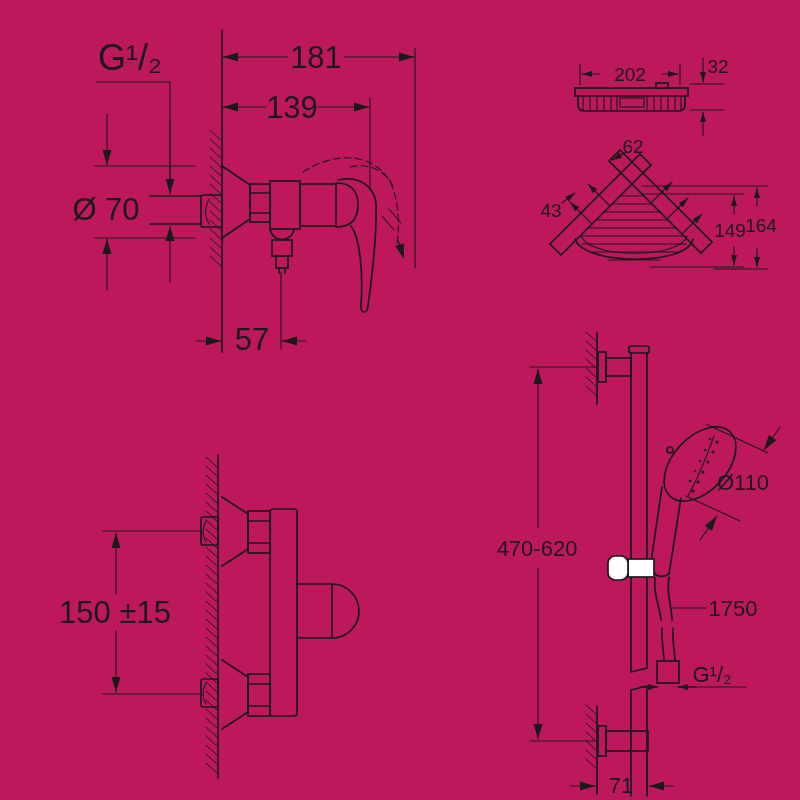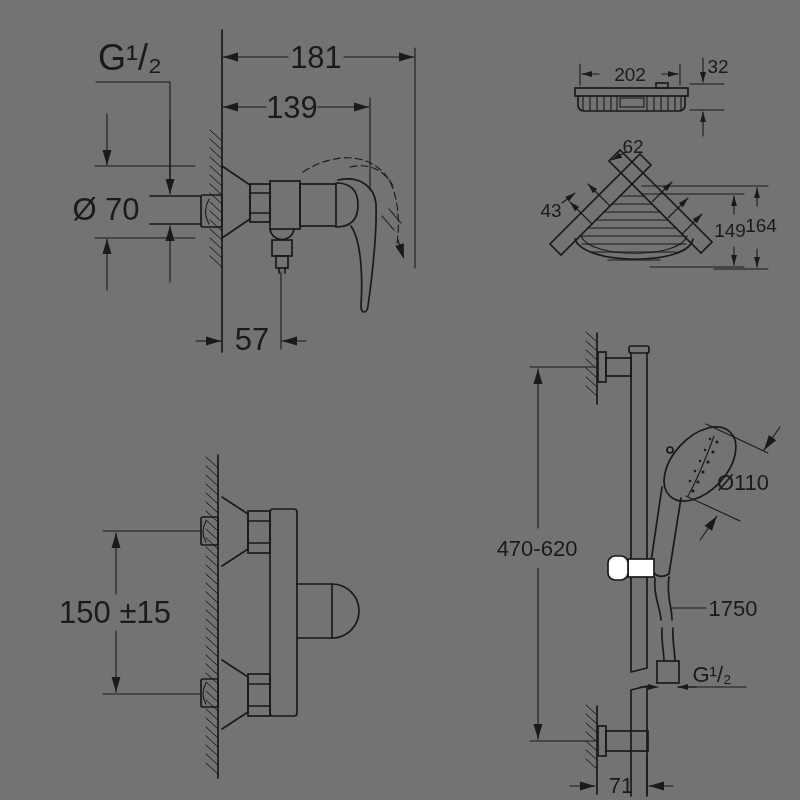--- a/index.html
+++ b/index.html
@@ -1,16 +1,16 @@
 <!DOCTYPE html>
 <html><head>
 <meta charset="utf-8">
 <style>
   html,body{margin:0;padding:0;background:#ffffff;}
-  #stage{width:800px;height:800px;position:relative;background:#737373;}
+  #stage{width:800px;height:800px;position:relative;background:#be185d;}
   svg{display:block;}
   text{fill:#1a1a1a;font-family:"Liberation Sans","DejaVu Sans",sans-serif;
        text-anchor:middle;dominant-baseline:central;}
   .lbl-xl{font-size:36px;}
   .lbl-lg{font-size:31px;}
   .lbl-md{font-size:22px;}
   .lbl-sm{font-size:19px;}
   path,line,rect,ellipse,circle{fill:none;stroke:#1a1a1a;stroke-linecap:round;}
   .ln{stroke-width:1.7;}
   .dm{stroke-width:1.1;}

